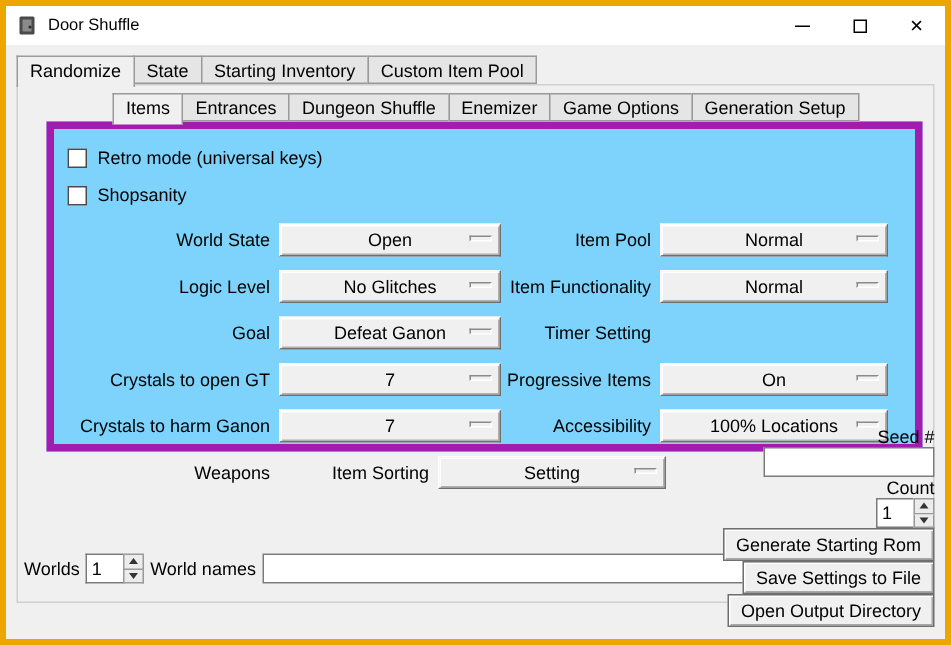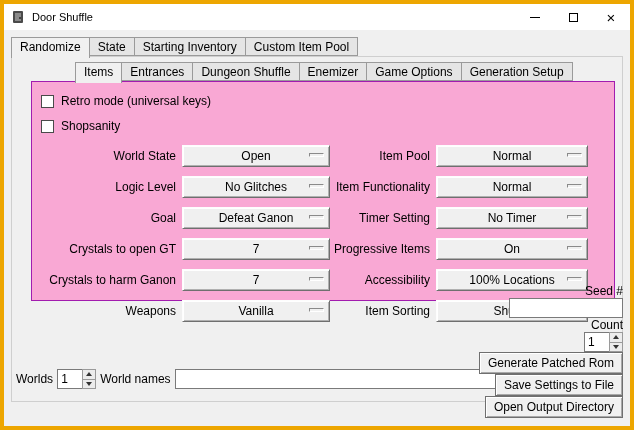--- a/index.html
+++ b/index.html
@@ -20,21 +20,21 @@
 
   .tabs { display:flex; align-items:flex-start; position:absolute; z-index:3; }
   .tab { height:19px; line-height:16px; padding:1px 8px 0 8px; border:1px solid #9a9a9a; background:#e5e5e5; margin-left:-1px; white-space:nowrap; }
   .tab:first-child { margin-left:0; }
   .tab.selected { height:21px; background:#f0f0f0; border-bottom:none; z-index:4; position:relative; }
 
   .main-tabs { top:3px; left:3px; }
   .outer-page { position:absolute; top:22px; left:3px; right:3px; height:346px; border:1px solid #cfcfcf; background:#f0f0f0; }
 
   .sub-tabs { top:5px; left:20px;margin-left:43px; }
-  .inner-page { position:absolute; top:24px; left:19px; width:584px; height:220px; border:1px solid #a21caf; background:#f9a8d4; padding:9px 0 0 9px; }
+  .inner-page { position:absolute; top:24px; left:19px; width:584px; height:220px; border:5px solid #a21caf; background:#7dd3fc; padding:9px 0 0 9px; }
 
   .check-row { display:flex; align-items:center; height:20px; margin-bottom:5px; gap:7px; }
   .checkbox { width:13px; height:13px; background:#ffffff; border:1px solid #4a4a4a; flex:0 0 auto; }
 
   .form { margin-top:9px; display:flex; flex-direction:column; gap:9px; }
   .form-row { display:flex; align-items:center; }
   .lbl { line-height:22px; text-align:right; padding-right:6px; }
   .lbl-left { width:141px; }
   .lbl-right { width:106px; }
   .dd { position:relative; height:22px; background:#f0f0f0; text-align:center; line-height:20px;
@@ -138,42 +138,40 @@
             <span class="lbl lbl-left">Logic Level</span>
             <div class="dd dd-left"><span>No Glitches</span><span class="dd-ind"></span></div>
             <span class="lbl lbl-right">Item Functionality</span>
             <div class="dd dd-right"><span>Normal</span><span class="dd-ind"></span></div>
           </div>
 
           <div class="form-row">
             <span class="lbl lbl-left">Goal</span>
             <div class="dd dd-left"><span>Defeat Ganon</span><span class="dd-ind"></span></div>
             <span class="lbl lbl-right">Timer Setting</span>
-            <div class="dd dd-right"><span>No Timer</span><span class="dd-ind"></span></div>
           </div>
 
           <div class="form-row">
             <span class="lbl lbl-left">Crystals to open GT</span>
             <div class="dd dd-left"><span>7</span><span class="dd-ind"></span></div>
             <span class="lbl lbl-right">Progressive Items</span>
             <div class="dd dd-right"><span>On</span><span class="dd-ind"></span></div>
           </div>
 
           <div class="form-row">
             <span class="lbl lbl-left">Crystals to harm Ganon</span>
             <div class="dd dd-left"><span>7</span><span class="dd-ind"></span></div>
             <span class="lbl lbl-right">Accessibility</span>
             <div class="dd dd-right"><span>100% Locations</span><span class="dd-ind"></span></div>
           </div>
 
           <div class="form-row">
             <span class="lbl lbl-left">Weapons</span>
-            <div class="dd dd-left"><span>Vanilla</span><span class="dd-ind"></span></div>
             <span class="lbl lbl-right">Item Sorting</span>
-            <div class="dd dd-right"><span>Shuffle</span><span class="dd-ind"></span></div>
+            <div class="dd dd-right"><span>Setting</span><span class="dd-ind"></span></div>
           </div>
 
         </div>
       </div>
     </div>
 
     <div class="row-a">
       <span class="lbl-inline">Worlds</span>
       <div class="spin">
         <input class="spin-input" value="1" style="">
@@ -198,20 +196,20 @@
         <input class="spin-input" value="1" style="">
         <div class="spin-btns">
           <div class="spin-btn">
               <span class="tri-up"></span>
             </div>
           <div class="spin-btn">
               <span class="tri-down"></span>
             </div>
         </div>
       </div>
-      <button class="btn gen-btn">Generate Patched Rom</button>
+      <button class="btn gen-btn">Generate Starting Rom</button>
       <span class="flex-sp"></span>
       <button class="btn">Save Settings to File</button>
       <button class="btn">Open Output Directory</button>
     </div>
 
   </div>
 </div>
 
 </body></html>

